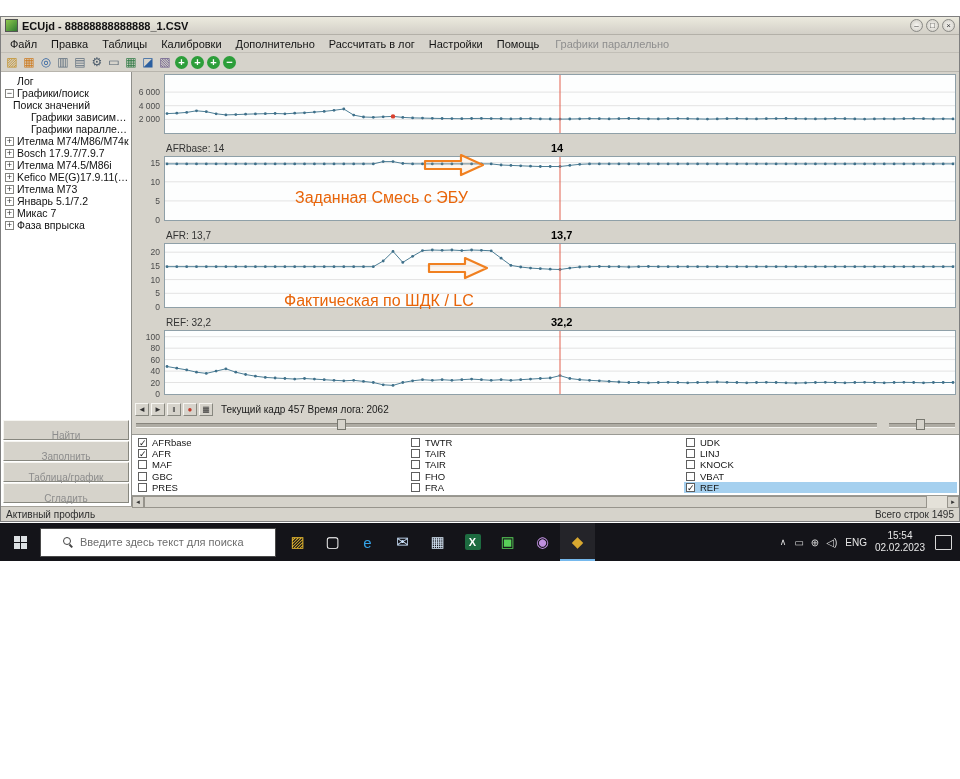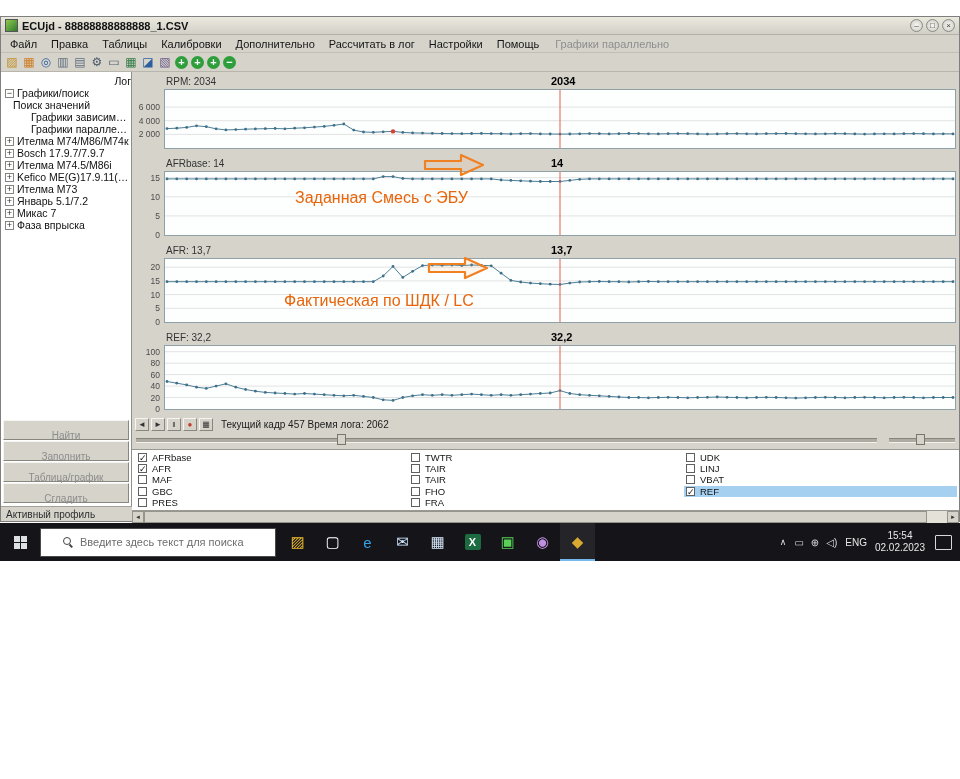--- a/index.html
+++ b/index.html
@@ -151,21 +151,21 @@
         <span class="tool-icon tool-circle" style="color: rgb(255, 255, 255); background: rgb(45, 158, 58);">+</span>
         <span class="tool-icon tool-circle" style="color: rgb(255, 255, 255); background: rgb(45, 158, 58);">+</span>
         <span class="tool-icon tool-circle" style="color: rgb(255, 255, 255); background: rgb(45, 158, 58);">+</span>
         <span class="tool-icon tool-circle" style="color: rgb(255, 255, 255); background: rgb(45, 158, 58);">−</span>
       </div>
 
     <div class="content">
 
       <div class="left-panel">
         <div class="tree" id="tree">
-            <div class="tree-row" style="padding-left: 4px; justify-content: flex-end;">
+            <div class="tree-row" style="padding-left: 4px;">
               <span class="expander-spacer"></span>
               <span class="tree-label">Лог</span>
             </div>
             <div class="tree-row" style="padding-left: 4px;">
               <span class="expander">−</span>
               <span class="tree-label">Графики/поиск</span>
             </div>
             <div class="tree-row" style="">
               <span class="expander-spacer"></span>
               <span class="tree-label">Поиск значений</span>
@@ -215,24 +215,20 @@
             <button class="side-btn">Найти</button>
             <button class="side-btn">Заполнить</button>
             <button class="side-btn">Таблица/график</button>
             <button class="side-btn">Сгладить</button>
           </div>
       </div>
 
       <div class="main-panel" id="main-panel">
         <div id="charts-area">
             <div class="chart-section">
-              <div class="chart-head">
-                <span class="chart-title">RPM: 2034</span>
-                <span class="cursor-value" style="left: 419px;">2034</span>
-              </div>
               <div class="chart-body" style="height: 60px;">
                 <span class="ytick" style="top: 13px;">6 000</span>
                 <span class="ytick" style="top: 27px;">4 000</span>
                 <span class="ytick" style="top: 40px;">2 000</span>
                 <div class="plot">
                   <svg width="790" height="58">
                     <line x1="0" x2="790" y1="17.1" y2="17.1" stroke="#e3e3e3"></line>
                     <line x1="0" x2="790" y1="30.7" y2="30.7" stroke="#e3e3e3"></line>
                     <line x1="0" x2="790" y1="44.4" y2="44.4" stroke="#e3e3e3"></line>
                     <polyline points="2.0,38.6 11.8,38.2 21.7,37.4 31.5,35.8 41.3,36.7 51.1,38.8 60.9,39.9 70.8,39.6 80.6,39.2 90.4,38.9 100.3,38.7 110.1,38.5 119.9,38.8 129.7,38.2 139.5,37.8 149.4,37.1 159.2,36.4 169.0,35.3 178.8,34.0 188.7,40.1 198.5,42.0 208.3,42.3 218.2,41.8 228.0,41.4 237.8,42.4 247.6,42.9 257.5,43.1 267.3,43.3 277.1,43.5 286.9,43.6 296.8,43.7 306.6,43.5 316.4,43.4 326.2,43.6 336.1,43.7 345.9,43.9 355.7,43.7 365.5,43.6 375.3,43.9 385.2,44.0 395.0,44.1 404.8,44.0 414.7,43.8 424.5,43.6 434.3,43.7 444.1,43.9 453.9,43.7 463.8,43.5 473.6,43.6 483.4,43.8 493.3,43.9 503.1,43.7 512.9,43.6 522.7,43.7 532.6,43.9 542.4,44.1 552.2,43.9 562.0,43.7 571.9,43.6 581.7,43.8 591.5,43.9 601.3,43.7 611.1,43.6 621.0,43.5 630.8,43.7 640.6,43.8 650.4,43.9 660.3,43.8 670.1,43.6 679.9,43.7 689.8,43.9 699.6,44.1 709.4,43.9 719.2,43.8 729.1,43.9 738.9,43.7 748.7,43.6 758.5,43.7 768.4,43.9 778.2,43.8 788.0,43.9" fill="none" stroke="#4d7e96" stroke-width="1"></polyline>
@@ -708,20 +704,24 @@
               <div class="param-row">
                 <span class="cb"></span>
                 <span class="param-label">UDK</span>
               </div>
               <div class="param-row">
                 <span class="cb"></span>
                 <span class="param-label">LINJ</span>
               </div>
               <div class="param-row">
                 <span class="cb"></span>
+                <span class="param-label">KNOCK</span>
+              </div>
+              <div class="param-row">
+                <span class="cb"></span>
                 <span class="param-label">VBAT</span>
               </div>
               <div class="param-row selected">
                 <span class="cb">✓</span>
                 <span class="param-label">REF</span>
               </div>
             </div>
           </div>
 
         <div class="h-scrollbar">

